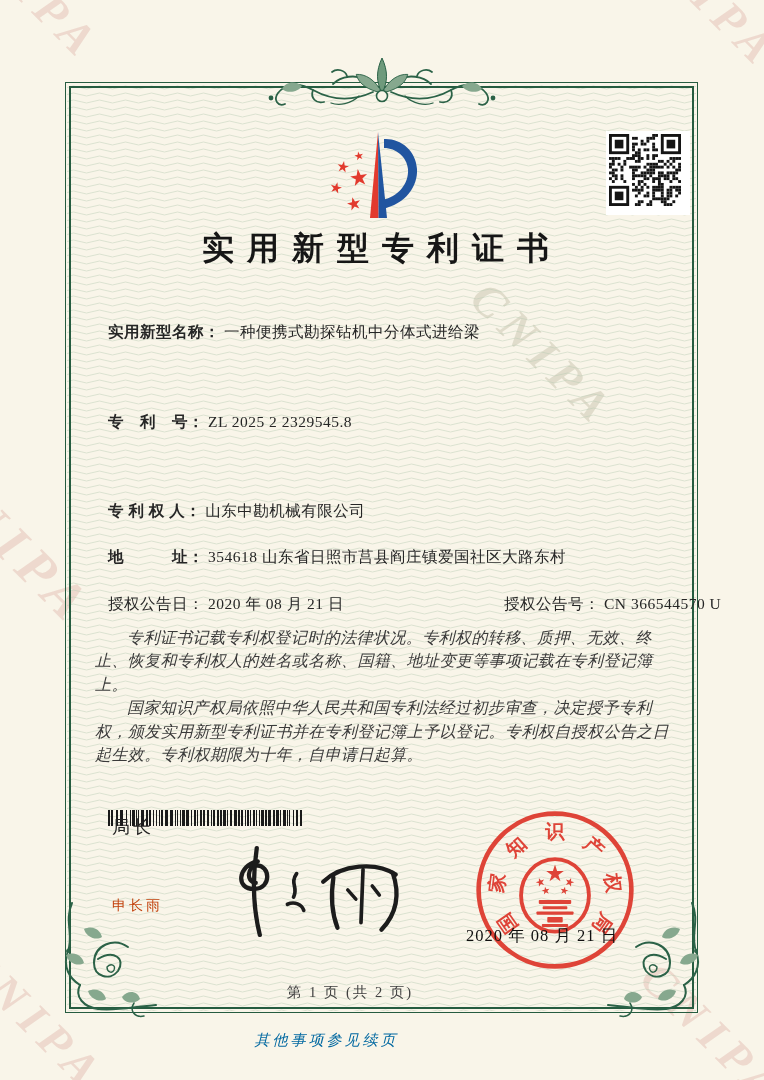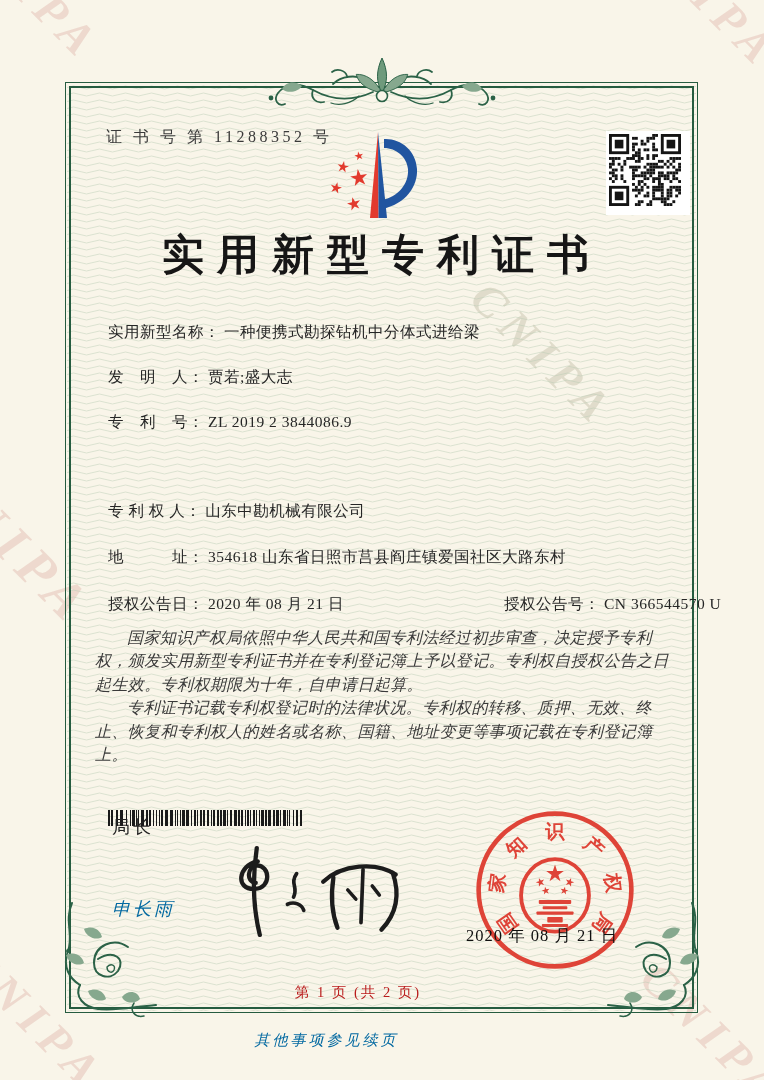--- a/index.html
+++ b/index.html
@@ -11,44 +11,44 @@
   .wm.inner{color:rgba(200,195,173,.5);}
   
   .border-outer{position:absolute;left:65px;top:82px;width:633px;height:931px;
                 border:1.6px solid #265c40;box-sizing:border-box;}
   .border-inner{position:absolute;left:3px;top:3px;right:3px;bottom:3px;border:2.6px solid #265c40;}
   .guilloche{position:absolute;left:67px;top:84px;width:629px;height:927px;opacity:.5;}
   
   .cert-no{position:absolute;left:106px;top:127px;font-size:16px;letter-spacing:3.5px;color:#3a3a3a;}
   .logo{position:absolute;left:320px;top:124px;width:134px;height:108px;}
   .qr{position:absolute;left:606px;top:131px;width:78px;height:78px;background:#fff;padding:3px;}
-  .title{position:absolute;left:0;top:227px;width:764px;text-align:center;font-size:42px;
+  .title{position:absolute;left:0;top:227px;width:764px;text-align:center;font-size:32px;
          font-weight:bold;letter-spacing:13px;color:#161616;}
   
   .row{position:absolute;left:108px;font-size:15.5px;color:#262626;letter-spacing:.5px;white-space:nowrap;}
-  .row .lbl{display:inline-block;}
+  .row .lbl{display:inline-block;font-weight:bold;}
   .row .val{margin-left:4px;margin-top:26px;}
   .grant-no{position:absolute;left:396px;top:0;}
   
   .bodytext{position:absolute;left:95px;top:626px;width:574px;font-size:16px;line-height:23.4px;
             font-style:italic;color:#3a3a3a;letter-spacing:.4px;}
   .bodytext p{margin:0;text-indent:2em;}
   
   .barcode{position:absolute;left:108px;top:810px;width:198px;height:16px;}
   
   .sig-title{position:absolute;left:112px;top:815px;font-size:18px;letter-spacing:3px;color:#222;}
-  .sig-name{position:absolute;left:112px;top:897px;font-size:18px;letter-spacing:3px;color:#0369a1;font-style:italic;}
+  .sig-name{position:absolute;left:112px;top:897px;font-size:14px;letter-spacing:3px;color:#c2410c;}
   .sig-script{position:absolute;left:222px;top:845px;width:186px;height:94px;}
   
   .seal{position:absolute;left:452px;top:809px;width:206px;height:162px;opacity:.92;}
   .seal-date{position:absolute;left:466px;top:925px;font-size:16.5px;color:#101010;
              letter-spacing:1px;z-index:6;white-space:nowrap;}
   
-  .page-info{position:absolute;left:16px;top:983px;width:684px;text-align:center;font-size:14.5px;
-             letter-spacing:2px;color:#b91c1c;}
+  .page-info{position:absolute;left:8px;top:983px;width:684px;text-align:center;font-size:14.5px;
+             letter-spacing:2px;color:#404040;}
   .cont-note{position:absolute;left:0;top:1031px;width:653px;text-align:center;font-size:15px;
              letter-spacing:3px;font-style:italic;color:#0369a1;}
   .ornament-top{position:absolute;left:257px;top:46px;width:250px;height:62px;}
   .corner{position:absolute;width:115px;height:122px;}
   .corner.left{left:44px;top:901px;}
   .corner.right{left:605px;top:901px;transform:scaleX(-1);}
   .z3{z-index:3;} .z4{z-index:4;}
 </style>
 </head>
 <body>
@@ -114,21 +114,20 @@
       <path d="M63,66 C67,62 72,64 70,69 C68,73 63,71 63,66" stroke-width="1.4"></path>
       <path d="M90,102 C85,110 91,117 100,115" stroke-width="1.5"></path>
       <path d="M40,28 C48,24 56,28 58,36 C52,40 42,36 40,28" fill="#86a88e" stroke="none"></path>
       <path d="M22,54 C30,50 38,54 40,62 C34,66 24,62 22,54" fill="#86a88e" stroke="none"></path>
       <path d="M44,90 C52,86 60,90 62,98 C56,102 46,98 44,90" fill="#86a88e" stroke="none"></path>
       <path d="M78,96 C84,88 94,90 96,98 C90,104 80,102 78,96" fill="#86a88e" stroke="none"></path>
       <circle cx="24" cy="50" r="2" fill="#2b6247" stroke="none"></circle>
     </g>
   </svg>
 
-  <div class="cert-no z3">证 书 号 第 11288352 号</div>
 
   <svg class="logo z3" viewBox="0 0 134 108">
     <defs>
       <path id="star" d="M0,-1 L0.2245,-0.309 L0.951,-0.309 L0.3633,0.118 L0.5878,0.809 L0,0.382 L-0.5878,0.809 L-0.3633,0.118 L-0.951,-0.309 L-0.2245,-0.309 Z"></path>
     </defs>
     <path d="M62,85 C86,80 98,62 97,45 C96,26 80,14 64,15 L64,24 C76,24 87,33 88,45 C89,60 78,73 62,76 Z" fill="#2155a0"></path>
     <polygon points="58,8 50,94 58.6,94" fill="#e23a2e"></polygon>
     <polygon points="58,8 58.6,94 67,94" fill="#2155a0"></polygon>
     <use href="#star" transform="translate(39,32) scale(4.6) rotate(-12)" fill="#e23a2e"></use>
     <use href="#star" transform="translate(23,43) scale(6) rotate(10)" fill="#e23a2e"></use>
@@ -349,40 +348,37 @@
         <rect x="3" y="57" width="15" height="15" fill="#fff"></rect>
         <rect x="6" y="60" width="9" height="9" fill="#141414"></rect>
       </svg>
   </div>
 
   <div class="title z3">实用新型专利证书</div>
 
   <div class="row z3" style="top:322px;">
     <span class="lbl">实用新型名称：</span><span class="val">一种便携式勘探钻机中分体式进给梁</span>
   </div>
-  <div class="row z3" style="top:367px;">
-    <span class="lbl">发　明　人：</span><span class="val">贾若;盛大志</span>
-  </div>
   <div class="row z3" style="top:412px;">
-    <span class="lbl">专　利　号：</span><span class="val">ZL 2019 2 3844086.9</span>
+    <span class="lbl">专　利　号：</span><span class="val">ZL 2025 2 2329545.8</span>
   </div>
   <div class="row z3" style="top:501px;">
     <span class="lbl">专 利 权 人：</span><span class="val">山东中勘机械有限公司</span>
   </div>
   <div class="row z3" style="top:547px;">
     <span class="lbl">地　　　址：</span><span class="val">354618 山东省日照市莒县阎庄镇爱国社区大路东村</span>
   </div>
   <div class="row z3" style="top:594px;">
     <span>授权公告日：</span><span class="val">2020 年 08 月 21 日</span>
     <span class="grant-no"><span>授权公告号：</span><span class="val">CN 366544570 U</span></span>
   </div>
 
   <div class="bodytext z3">
+    <p>专利证书记载专利权登记时的法律状况。专利权的转移、质押、无效、终止、恢复和专利权人的姓名或名称、国籍、地址变更等事项记载在专利登记簿上。</p>
     <p>国家知识产权局依照中华人民共和国专利法经过初步审查，决定授予专利权，颁发实用新型专利证书并在专利登记簿上予以登记。专利权自授权公告之日起生效。专利权期限为十年，自申请日起算。</p>
-    <p>专利证书记载专利权登记时的法律状况。专利权的转移、质押、无效、终止、恢复和专利权人的姓名或名称、国籍、地址变更等事项记载在专利登记簿上。</p>
   </div>
 
   <svg class="barcode z3" id="barcode-svg" viewBox="0 0 198 16">
       <rect x="0" y="0" width="2" height="16" fill="#1a1a1a"></rect>
       <rect x="3" y="0" width="2" height="16" fill="#1a1a1a"></rect>
       <rect x="8" y="0" width="2" height="16" fill="#1a1a1a"></rect>
       <rect x="12" y="0" width="3" height="16" fill="#1a1a1a"></rect>
       <rect x="18" y="0" width="1" height="16" fill="#1a1a1a"></rect>
       <rect x="22" y="0" width="1" height="16" fill="#1a1a1a"></rect>
       <rect x="24" y="0" width="3" height="16" fill="#1a1a1a"></rect>

